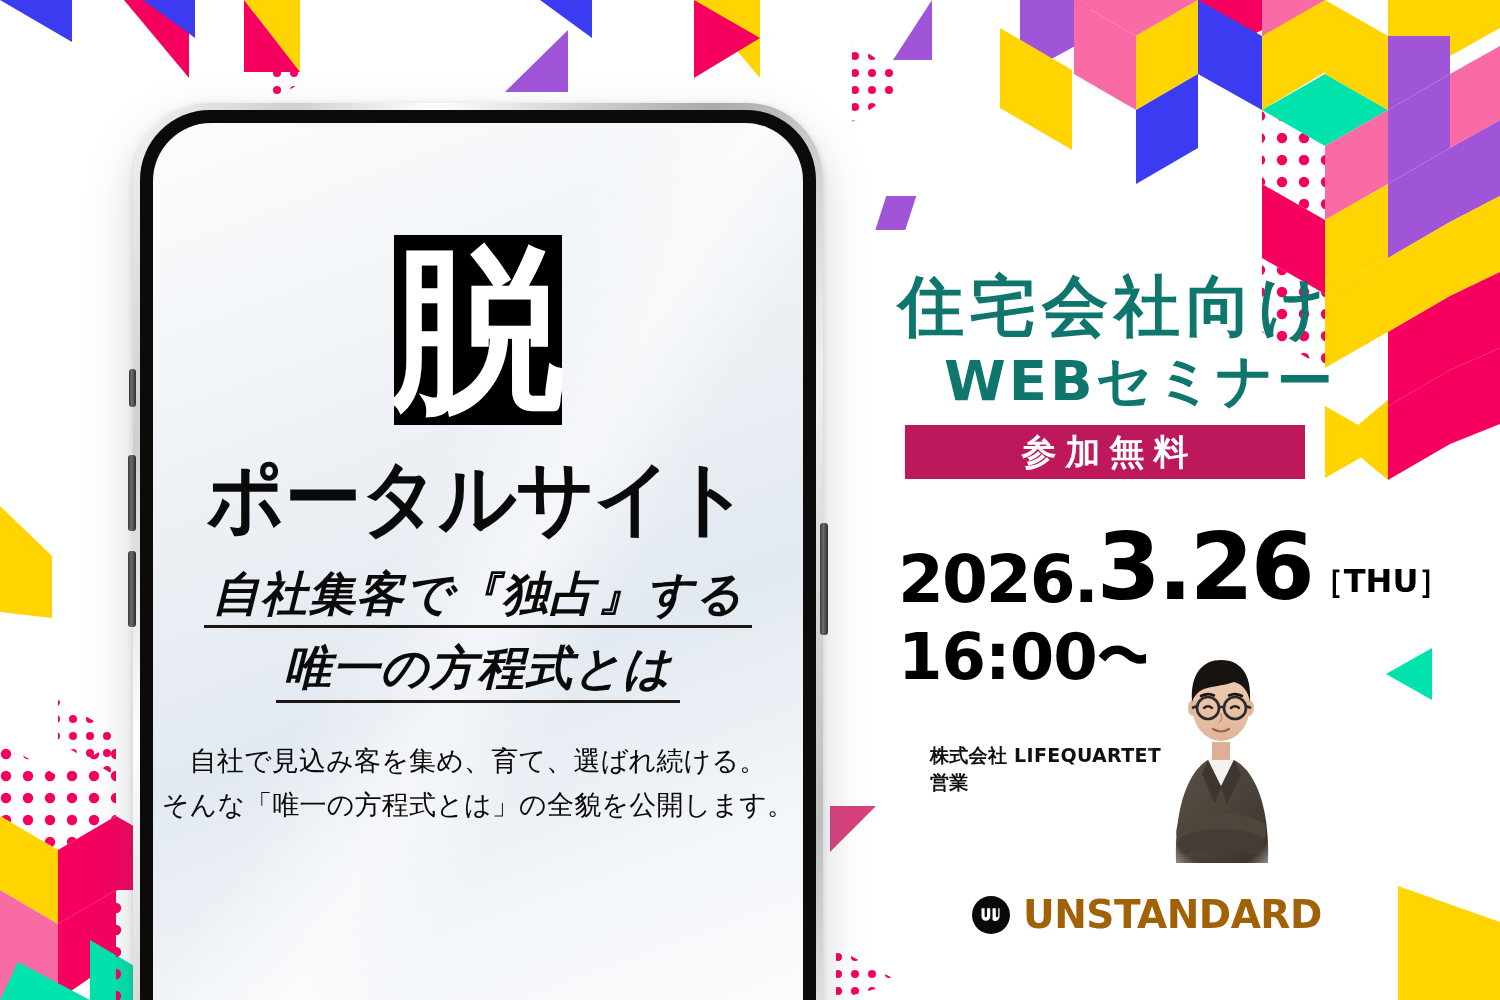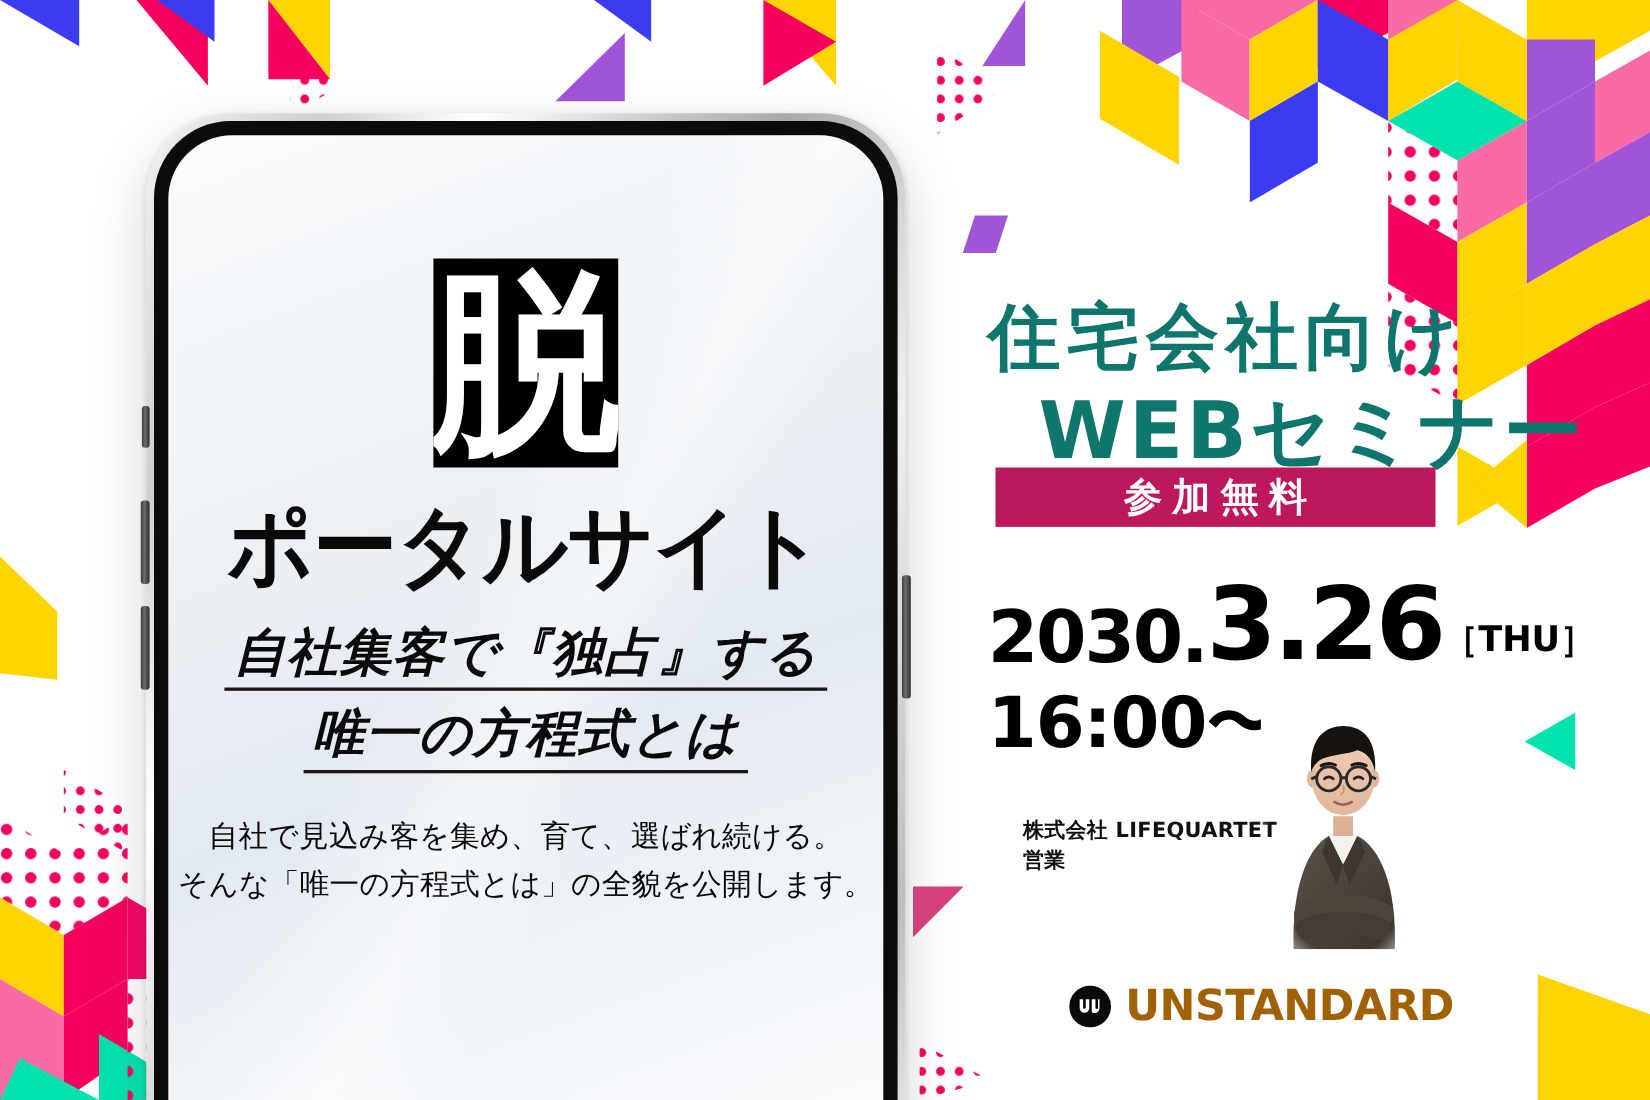--- a/index.html
+++ b/index.html
@@ -71,21 +71,21 @@
   }
   #body-block { margin-top:36px; }
 
   
   #right-col { position:absolute; left:884px; top:0; width:616px; height:1000px; z-index:5; }
   .r-head {
     font-family:"DejaVu Sans",sans-serif; font-weight:700; color:#0f766e;
     white-space:nowrap;
   }
   #head1 { position:absolute; left:14px; top:262px; font-size:66px; letter-spacing:6px; }
-  #head2 { position:absolute; left:60px; top:344px; font-size:72px; letter-spacing:3px; }
+  #head2 { position:absolute; left:60px; top:344px; font-size:56px; letter-spacing:3px; }
   #free-badge {
     position:absolute; left:21px; top:425px; width:400px; height:54px;
     background:#be185d; color:#fff; display:flex; align-items:center; justify-content:center;
     font-family:"DejaVu Sans",sans-serif; font-weight:700; font-size:35px; letter-spacing:9px;
     text-indent:9px;
   }
   #date-row {
     position:absolute; left:14px; top:528px; display:flex; align-items:flex-end;
     font-family:"DejaVu Sans",sans-serif; font-weight:700; color:#000; white-space:nowrap;
   }
@@ -256,21 +256,21 @@
 
   <div id="right-col">
 
     <div class="r-head" id="head1">住宅会社向け</div>
 
     <div class="r-head" id="head2">WEBセミナー</div>
 
     <div id="free-badge">参加無料</div>
 
     <div id="date-row">
-      <span id="date-year">2030.</span>
+      <span id="date-year">2026.</span>
       <span id="date-md">3.26</span>
       <span id="date-dow">［THU］</span>
     </div>
 
     <div id="time-row">16:00〜</div>
 
     <div id="speaker-meta">
       <div class="sp-org">株式会社 LIFEQUARTET</div>
       <div class="sp-org">営業</div>
     </div>

